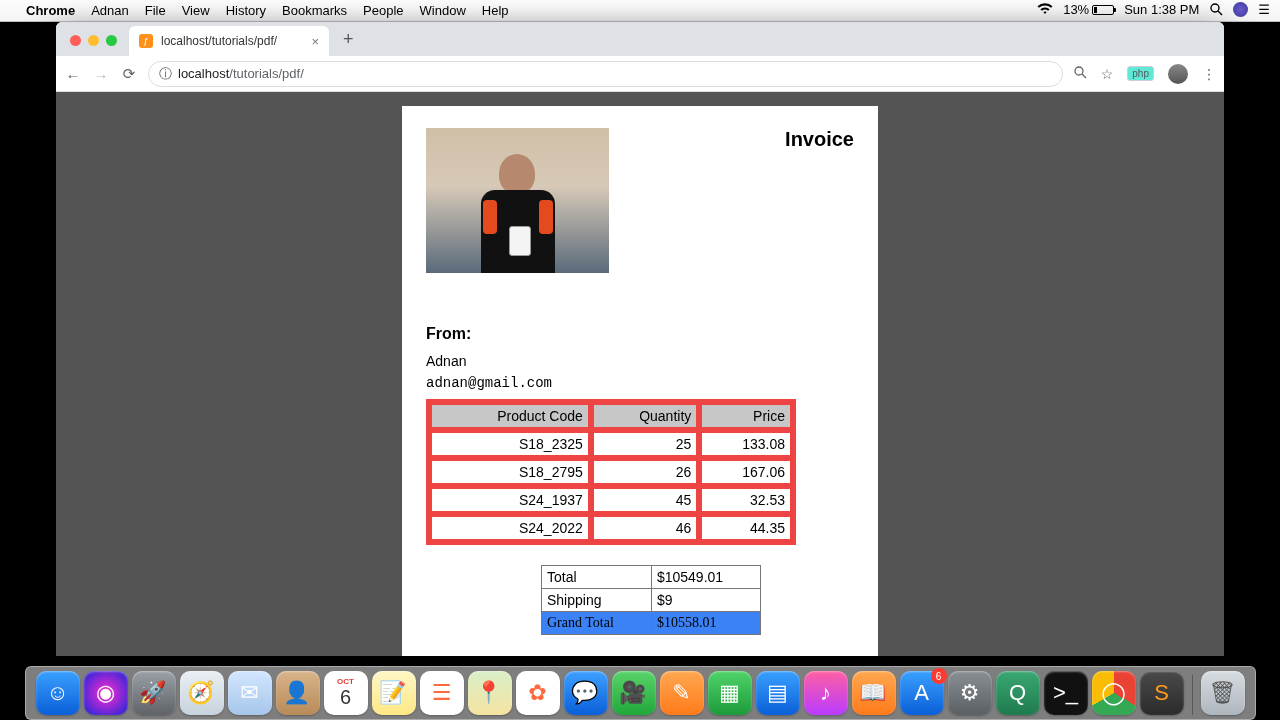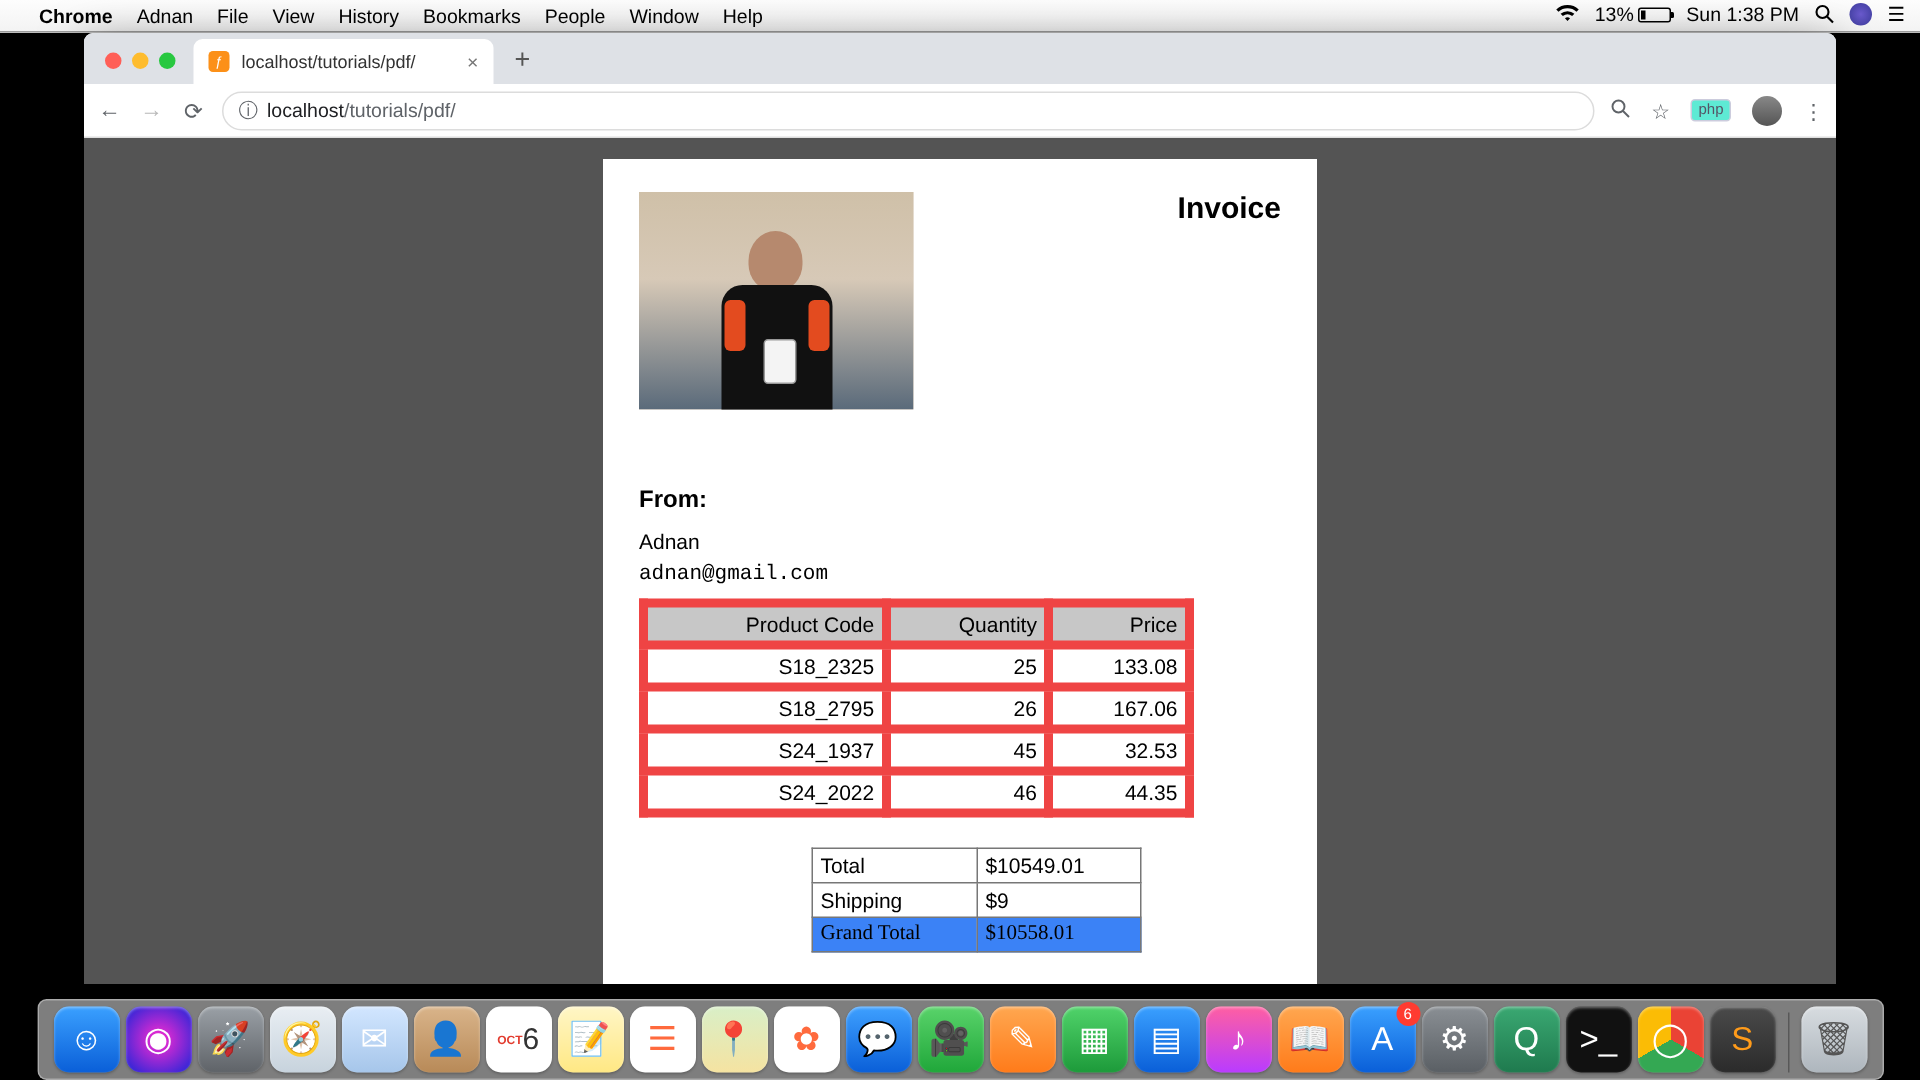--- a/index.html
+++ b/index.html
@@ -261,21 +261,21 @@
 </div>
 
 <div class="dock-wrap">
   <div class="dock" id="dock">
       <div class="app-icon" style="background: linear-gradient(rgb(58, 160, 255), rgb(10, 95, 216));">☺</div>
       <div class="app-icon" style="background: radial-gradient(circle, rgb(255, 43, 209), rgb(24, 37, 216));">◉</div>
       <div class="app-icon" style="background: linear-gradient(rgb(154, 160, 166), rgb(95, 99, 104));">🚀</div>
       <div class="app-icon" style="background: linear-gradient(rgb(233, 238, 243), rgb(199, 211, 221));">🧭</div>
       <div class="app-icon" style="background: linear-gradient(rgb(210, 230, 255), rgb(166, 198, 234));">✉</div>
       <div class="app-icon" style="background: linear-gradient(rgb(217, 180, 138), rgb(184, 138, 88));">👤</div>
-      <div class="app-icon" style="background: rgb(255, 255, 255); color: rgb(226, 59, 46); flex-direction: row; font-size: 9px;">
+      <div class="app-icon" style="background: rgb(255, 255, 255); color: rgb(226, 59, 46); flex-direction: column; font-size: 9px;">
         <div style="font-size:8px;color:#e23b2e;font-weight:600">OCT</div>
         <div style="font-size:20px;color:#333;font-weight:400">6</div>
       </div>
       <div class="app-icon" style="background: linear-gradient(rgb(255, 246, 198), rgb(255, 232, 132));">📝</div>
       <div class="app-icon" style="background: rgb(255, 255, 255); color: rgb(255, 106, 61);">☰</div>
       <div class="app-icon" style="background: linear-gradient(rgb(217, 239, 199), rgb(245, 227, 161));">📍</div>
       <div class="app-icon" style="background: rgb(255, 255, 255); color: rgb(255, 106, 61);">✿</div>
       <div class="app-icon" style="background: linear-gradient(rgb(62, 160, 255), rgb(10, 95, 216));">💬</div>
       <div class="app-icon" style="background: linear-gradient(rgb(89, 211, 106), rgb(32, 167, 58));">🎥</div>
       <div class="app-icon" style="background: linear-gradient(rgb(255, 167, 80), rgb(255, 123, 26));">✎</div>

